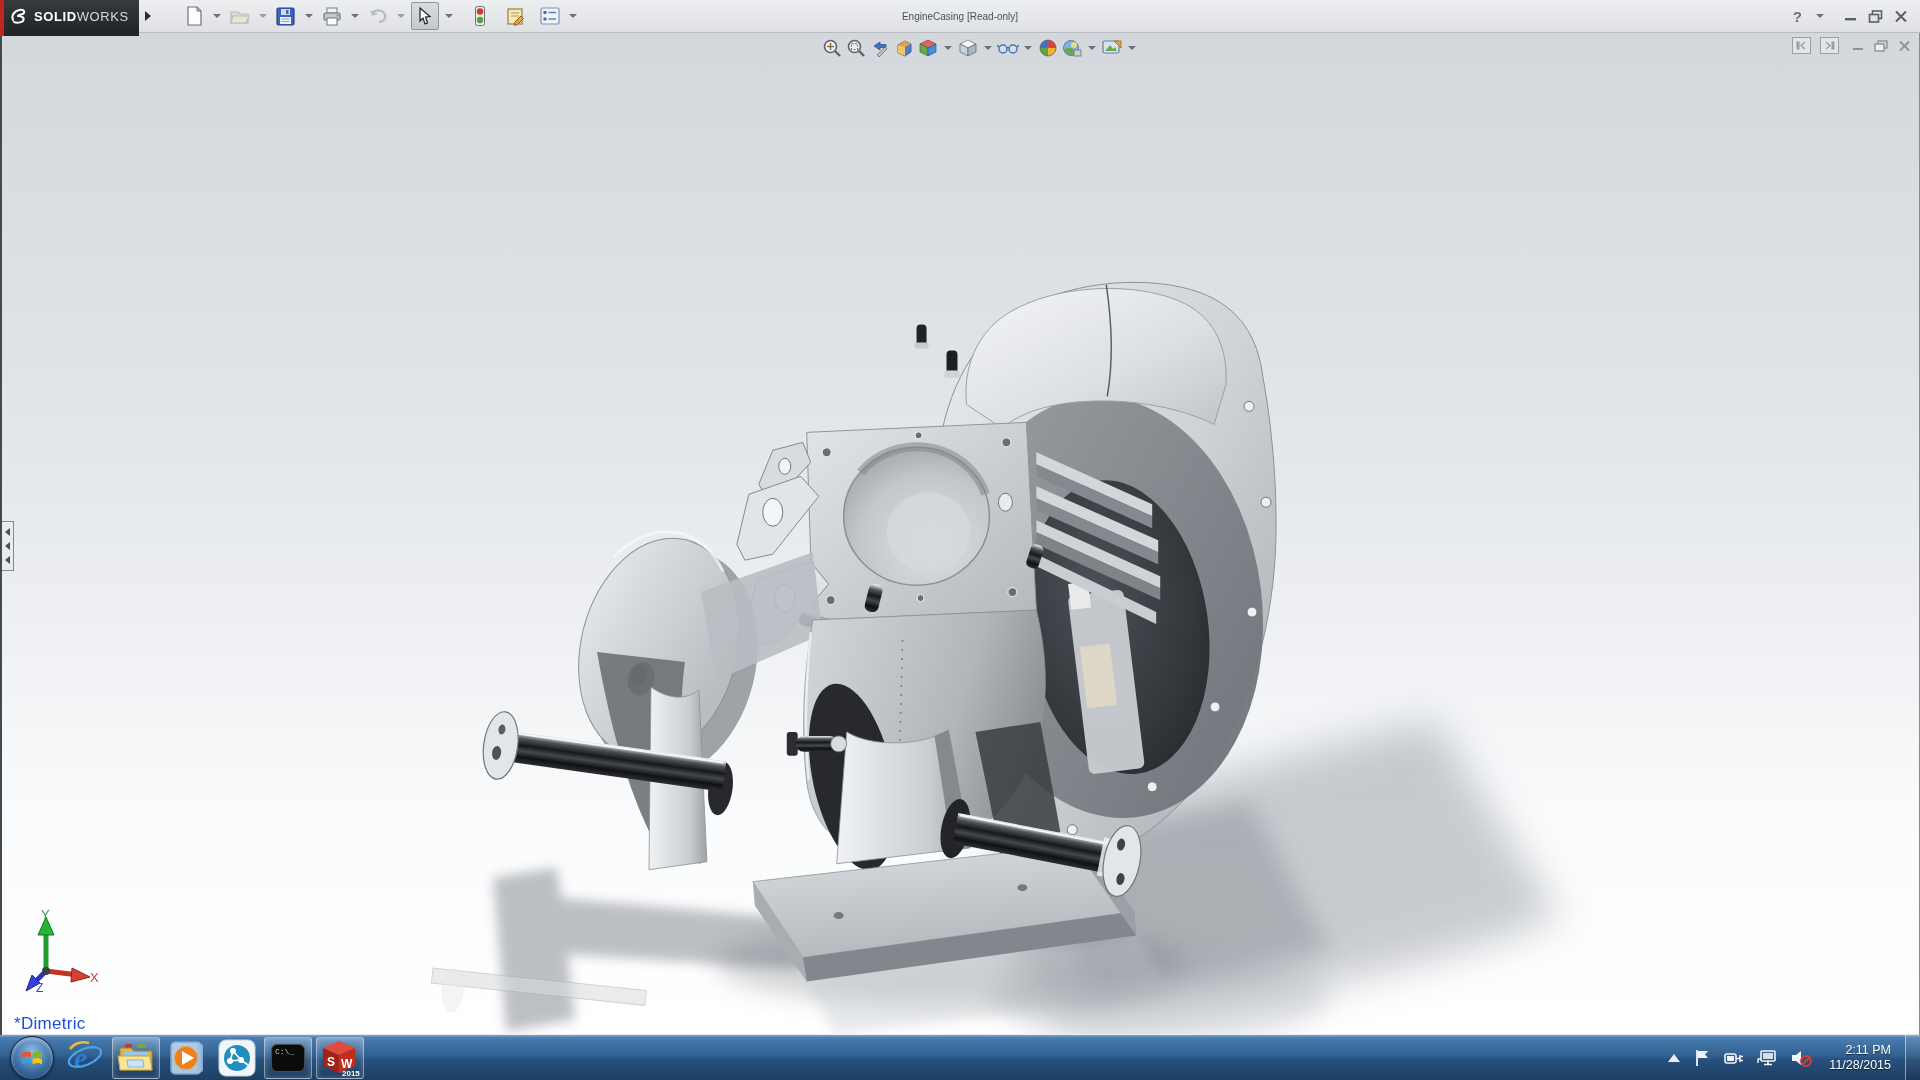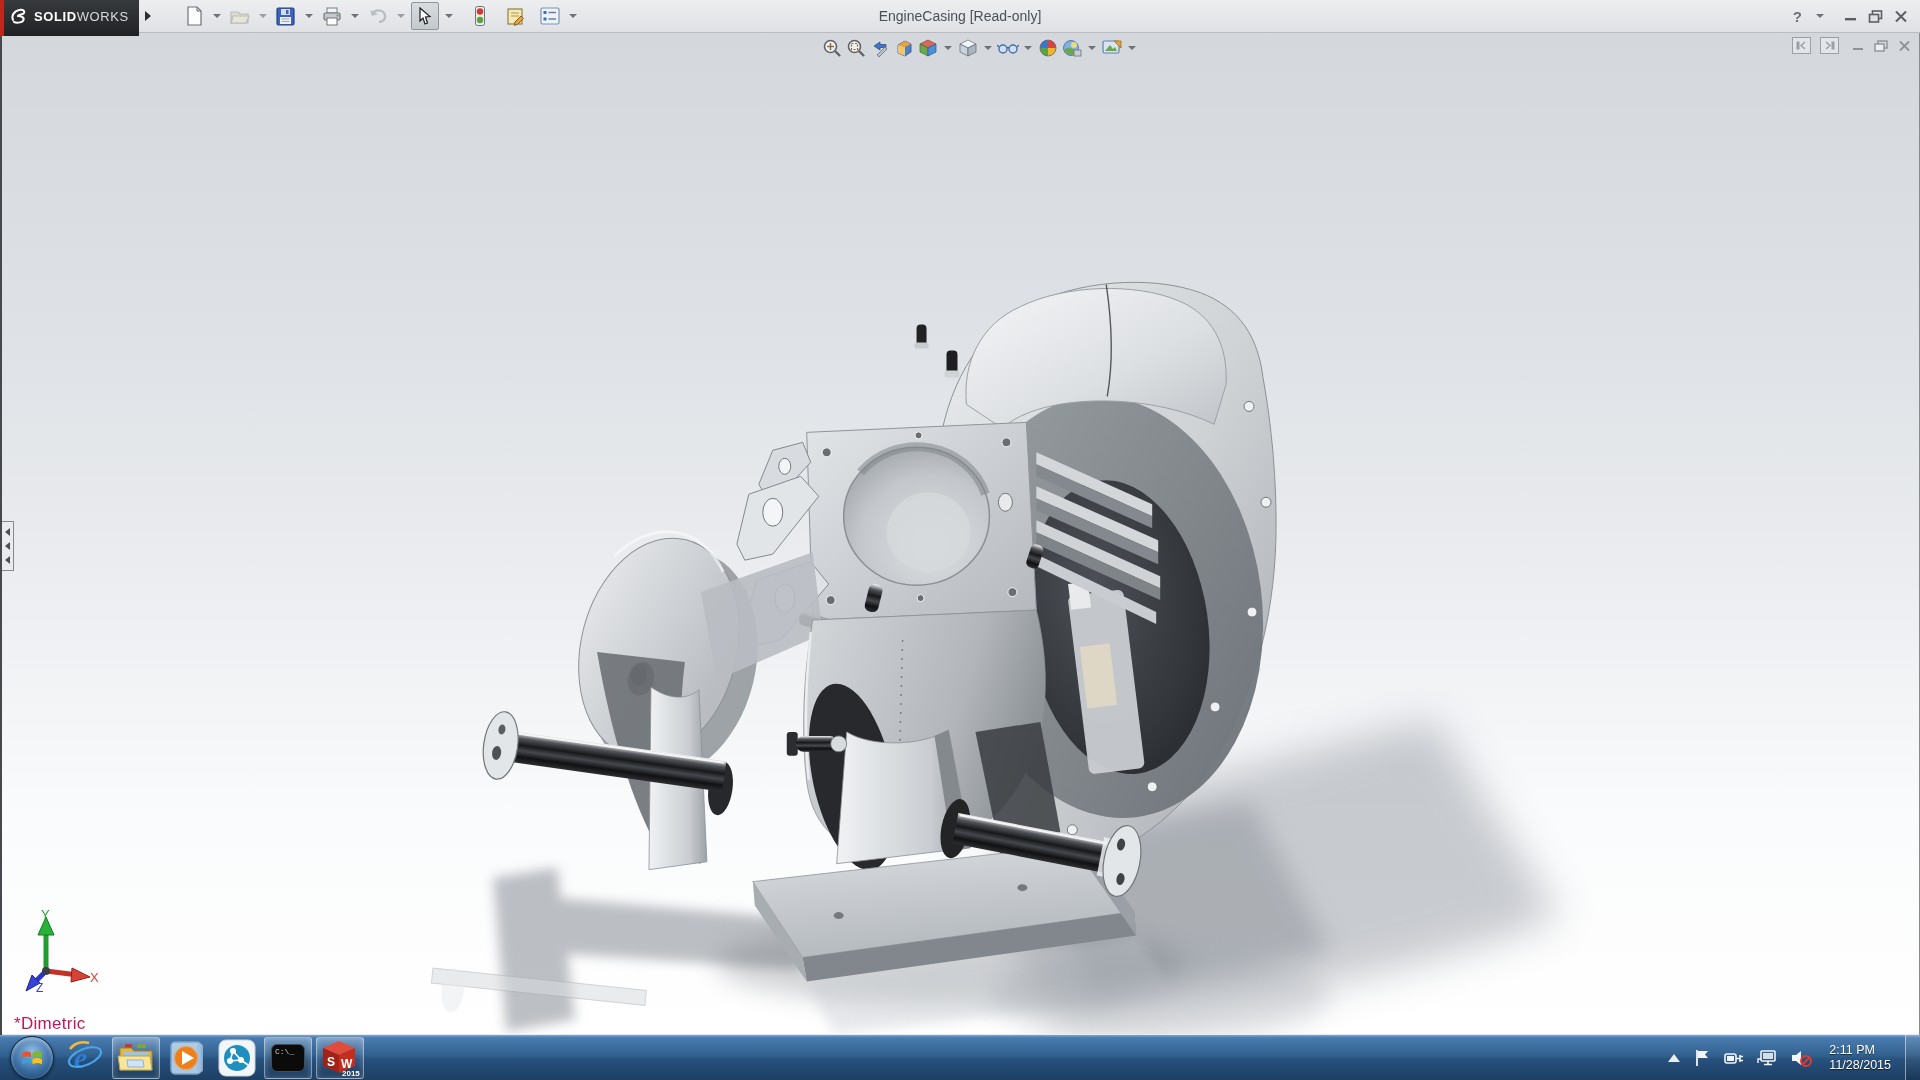--- a/index.html
+++ b/index.html
@@ -8,41 +8,41 @@
   .titlebar{position:absolute;top:0;left:0;right:0;height:32px;background:linear-gradient(#eceef0,#dfe1e4);border-bottom:1px solid #b9bcc0;display:flex;align-items:center;z-index:30;}
   .brand{height:40px;display:flex;align-items:center;background:linear-gradient(#3a3d40,#202225);padding:0 10px 0 6px;border-left:4px solid #c2251c;}
   .brand .solid{color:#fff;font-weight:bold;font-size:13px;letter-spacing:.6px;}
   .brand .works{color:#d9dadc;font-weight:normal;font-size:13px;letter-spacing:.6px;}
   .menu-expand{width:0;height:0;border-left:6px solid #2a2c2e;border-top:5px solid transparent;border-bottom:5px solid transparent;margin:0 8px 0 6px;}
   .tb-tools{display:flex;align-items:center;gap:2px;margin-left:22px;}
   .tb-btn{width:26px;height:26px;display:flex;align-items:center;justify-content:center;border-radius:2px;}
   .tb-btn.pressed{border:1px solid #8f959b;background:linear-gradient(#d9dcdf,#c4c9cd);}
   .caret{width:0;height:0;border-left:4px solid transparent;border-right:4px solid transparent;border-top:4px solid #6d7277;margin:0 4px;}
   .caret.dim{border-top-color:#9aa0a5;}
-  .tb-title{position:absolute;left:0;right:0;text-align:center;font-size:14px;color:#4b5058;pointer-events:none;}
+  .tb-title{position:absolute;left:0;right:0;text-align:center;font-size:10px;color:#4b5058;pointer-events:none;}
   .tb-right{margin-left:auto;display:flex;align-items:center;gap:10px;padding-right:12px;z-index:2;}
   .help-q{font-size:15px;font-weight:bold;color:#6d7176;}
   
   .viewport{position:absolute;top:33px;left:0;right:0;bottom:45px;border-left:2px solid #46494c;border-right:1px solid #8a8d90;overflow:hidden;}
   .scene{position:absolute;inset:0;}
   .hud{position:absolute;top:3px;left:818px;display:flex;align-items:center;height:24px;z-index:5;}
   .hud-btn{width:24px;height:24px;display:flex;align-items:center;justify-content:center;}
   .vp-controls{position:absolute;top:4px;right:8px;display:flex;align-items:center;gap:9px;z-index:5;}
   .pane-box{width:17px;height:15px;border:1px solid #9aa0a6;display:flex;align-items:center;justify-content:center;background:rgba(255,255,255,.35);}
   .left-tab{position:absolute;left:0;top:488px;width:11px;height:48px;background:#e9ebee;border:1px solid #86898d;border-left:none;display:flex;flex-direction:column;align-items:center;justify-content:space-evenly;z-index:5;}
   .left-tab i{width:0;height:0;border-right:5px solid #4c4f53;border-top:4px solid transparent;border-bottom:4px solid transparent;}
-  .orient-label{position:absolute;left:12px;bottom:1px;font-size:17px;color:#be185d;z-index:6;letter-spacing:.3px;}
+  .orient-label{position:absolute;left:12px;bottom:1px;font-size:17px;color:#1d4ed8;z-index:6;letter-spacing:.3px;}
   .triad{position:absolute;left:22px;bottom:42px;z-index:6;}
   
   .taskbar{position:absolute;left:0;right:0;bottom:0;height:45px;background:linear-gradient(#7fa8d2 0%,#4a7cb0 6%,#32618f 45%,#27507d 55%,#1d3f63 100%);display:flex;align-items:center;padding-left:10px;box-sizing:border-box;z-index:40;}
   .tb-app{height:40px;min-width:46px;display:flex;align-items:center;justify-content:center;margin-right:4px;border-radius:3px;}
   .tb-app.running{border:1px solid rgba(255,255,255,.45);background:linear-gradient(rgba(255,255,255,.25),rgba(255,255,255,.06) 45%,rgba(0,0,0,.08));box-shadow:inset 0 0 6px rgba(255,255,255,.25);}
   .orb{width:42px;height:42px;border-radius:50%;background:radial-gradient(circle at 50% 35%,#8ebce6 0%,#3c6fa3 55%,#16395e 100%);border:1px solid #0e2a47;box-shadow:inset 0 2px 4px rgba(255,255,255,.55),0 1px 3px rgba(0,0,0,.5);display:flex;align-items:center;justify-content:center;margin-right:8px;}
   .tray{margin-left:auto;display:flex;align-items:center;gap:13px;color:#fff;padding-right:4px;}
-  .clock{font-size:12.5px;line-height:15px;color:#fff;text-shadow:0 1px 1px rgba(0,0,0,.6);margin-left:4px;}
+  .clock{text-align:right;font-size:12.5px;line-height:15px;color:#fff;text-shadow:0 1px 1px rgba(0,0,0,.6);margin-left:4px;}
   .show-desktop{width:14px;height:45px;border-left:1px solid rgba(255,255,255,.5);background:linear-gradient(rgba(255,255,255,.12),rgba(0,0,0,.12));margin-left:10px;}
   .cmd-ico{width:32px;height:26px;background:#0b0b0b;border:1px solid #4b4b4b;border-radius:6px;position:relative;}
   .cmd-ico span{position:absolute;top:2px;left:3px;font-family:"Liberation Mono",monospace;font-size:8px;color:#d5d5d5;}
   svg{display:block;}
 </style>
 </head>
 <body>
 
 <div class="titlebar">
   <div class="brand">

